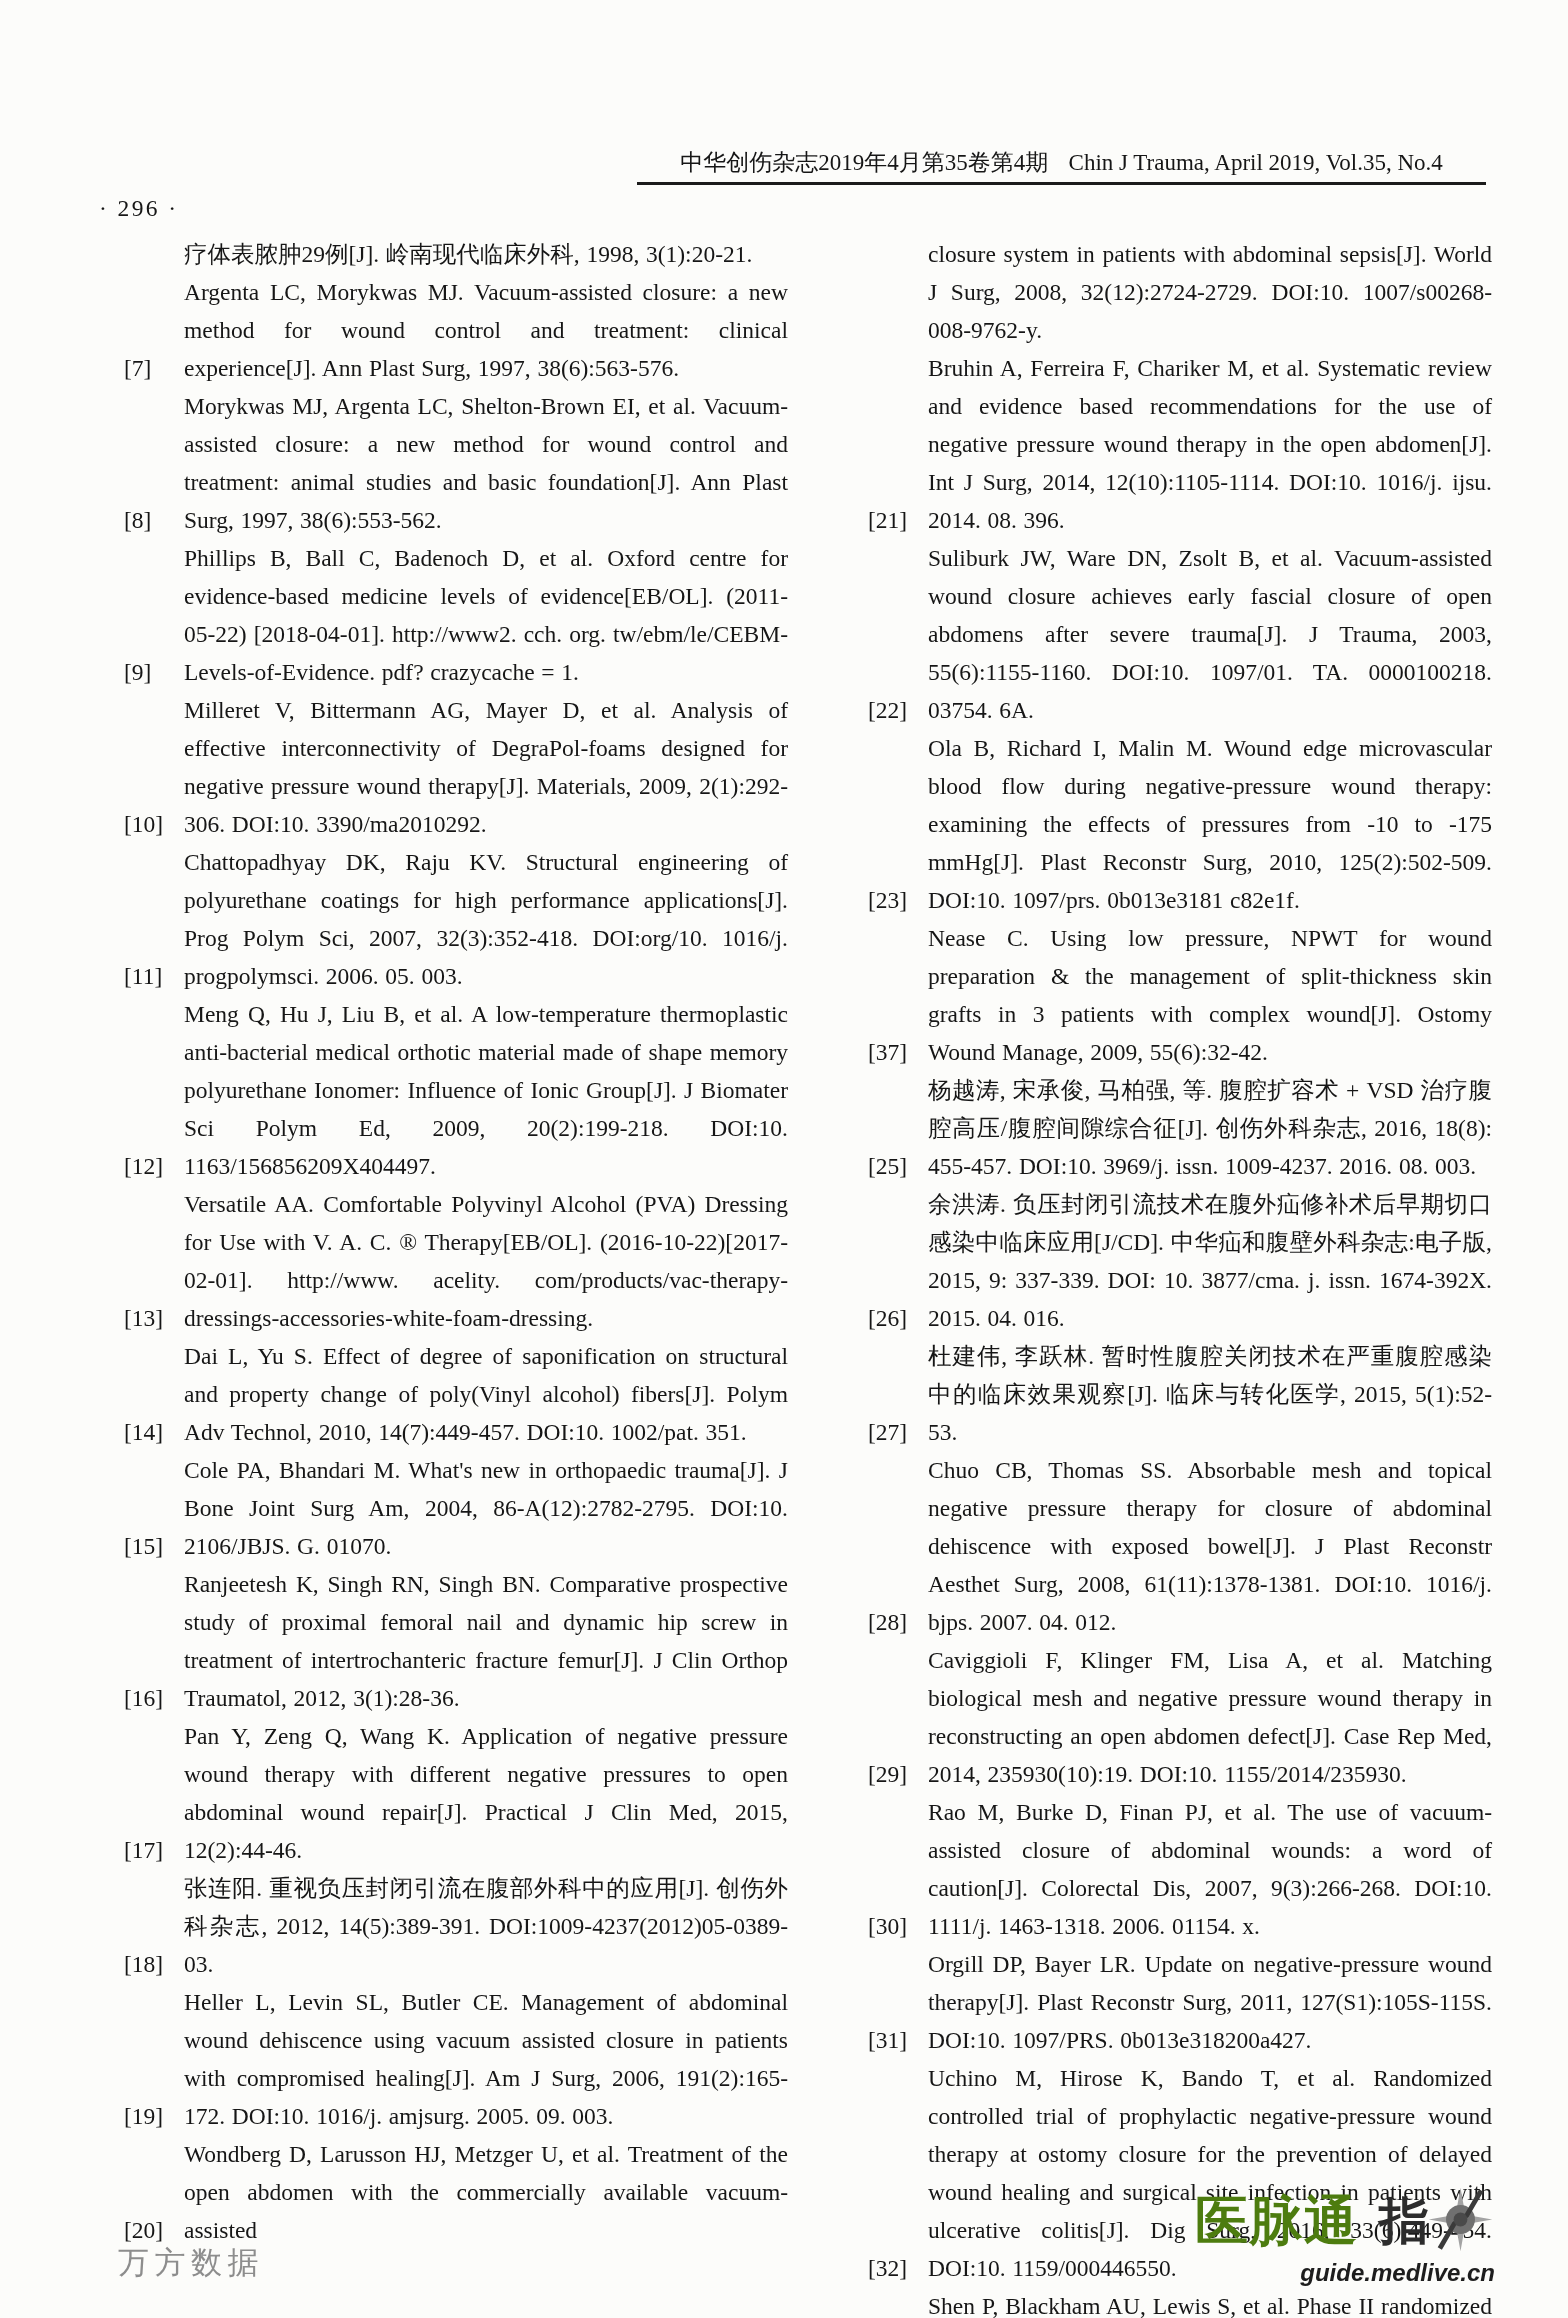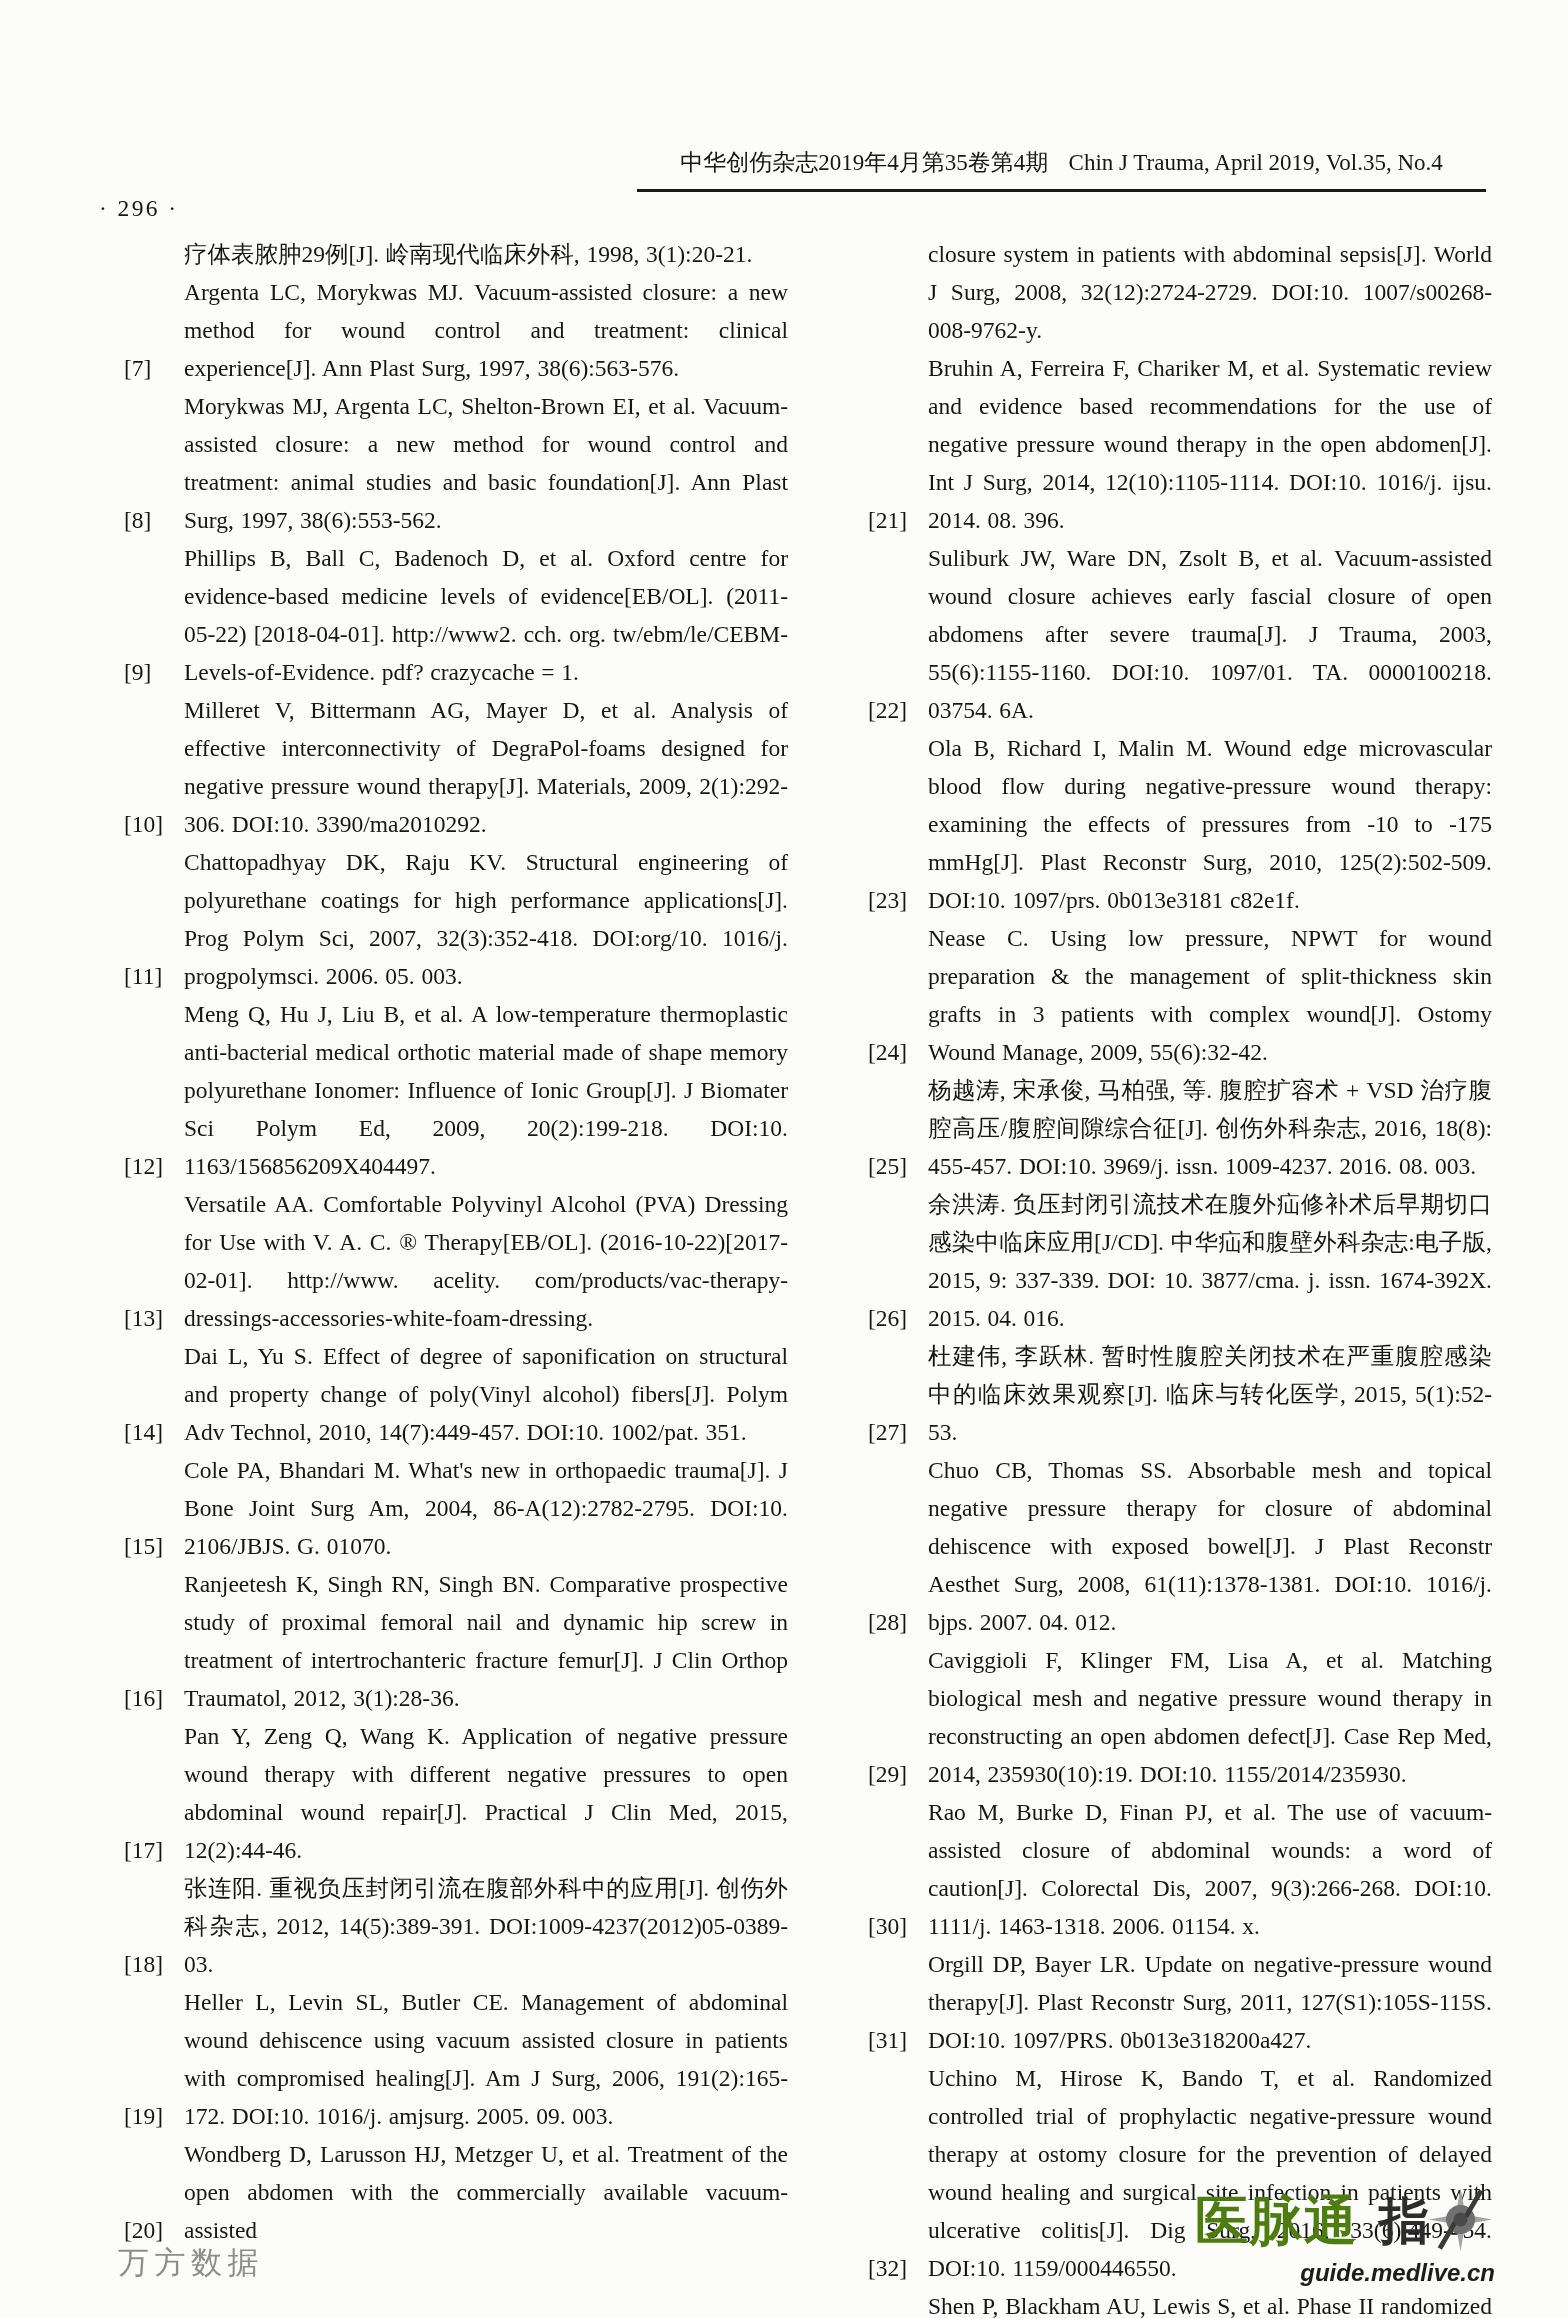--- a/index.html
+++ b/index.html
@@ -9,21 +9,21 @@
     font-family:"Liberation Serif","DejaVu Serif",serif;
   }
   
   .page-number{
     position:absolute;top:155px;left:99px;
     font-size:23.5px;letter-spacing:2.4px;white-space:nowrap;margin-top:40px;
   }
   .journal-header{
     position:absolute;top:147px;left:637px;width:849px;
     text-align:center;font-size:23px;white-space:nowrap;
-    padding-bottom:11px;border-bottom:3.1px solid #1b1b1b;
+    padding-bottom:4px;border-bottom:3.1px solid #1b1b1b;
   }
   .journal-header .cn{margin-right:20.4px}
   
   .refs{
     position:absolute;top:235px;left:124px;width:1368px;
     display:flex;gap:80px;
   }
   .col{flex:none}
   .col-left{width:664px}
   .col-right{width:624px}
@@ -162,21 +162,21 @@
         <span class="ref-label">[22]</span>
         <div class="ref-text">Suliburk JW, Ware DN, Zsolt B, et al. Vacuum-assisted wound closure achieves early fascial closure of open abdomens after severe trauma[J]. J Trauma, 2003, 55(6):1155-1160. DOI:10. 1097/01. TA. 0000100218. 03754. 6A.</div>
       </div>
 
       <div class="ref">
         <span class="ref-label">[23]</span>
         <div class="ref-text">Ola B, Richard I, Malin M. Wound edge microvascular blood flow during negative-pressure wound therapy: examining the effects of pressures from -10 to -175 mmHg[J]. Plast Reconstr Surg, 2010, 125(2):502-509. DOI:10. 1097/prs. 0b013e3181 c82e1f.</div>
       </div>
 
       <div class="ref">
-        <span class="ref-label">[24]</span>
+        <span class="ref-label">[37]</span>
         <div class="ref-text">Nease C. Using low pressure, NPWT for wound preparation &amp; the management of split-thickness skin grafts in 3 patients with complex wound[J]. Ostomy Wound Manage, 2009, 55(6):32-42.</div>
       </div>
 
       <div class="ref">
         <span class="ref-label">[25]</span>
         <div class="ref-text">杨越涛, 宋承俊, 马柏强, 等. 腹腔扩容术 + VSD 治疗腹腔高压/腹腔间隙综合征[J]. 创伤外科杂志, 2016, 18(8): 455-457. DOI:10. 3969/j. issn. 1009-4237. 2016. 08. 003.</div>
       </div>
 
       <div class="ref">
         <span class="ref-label">[26]</span>

